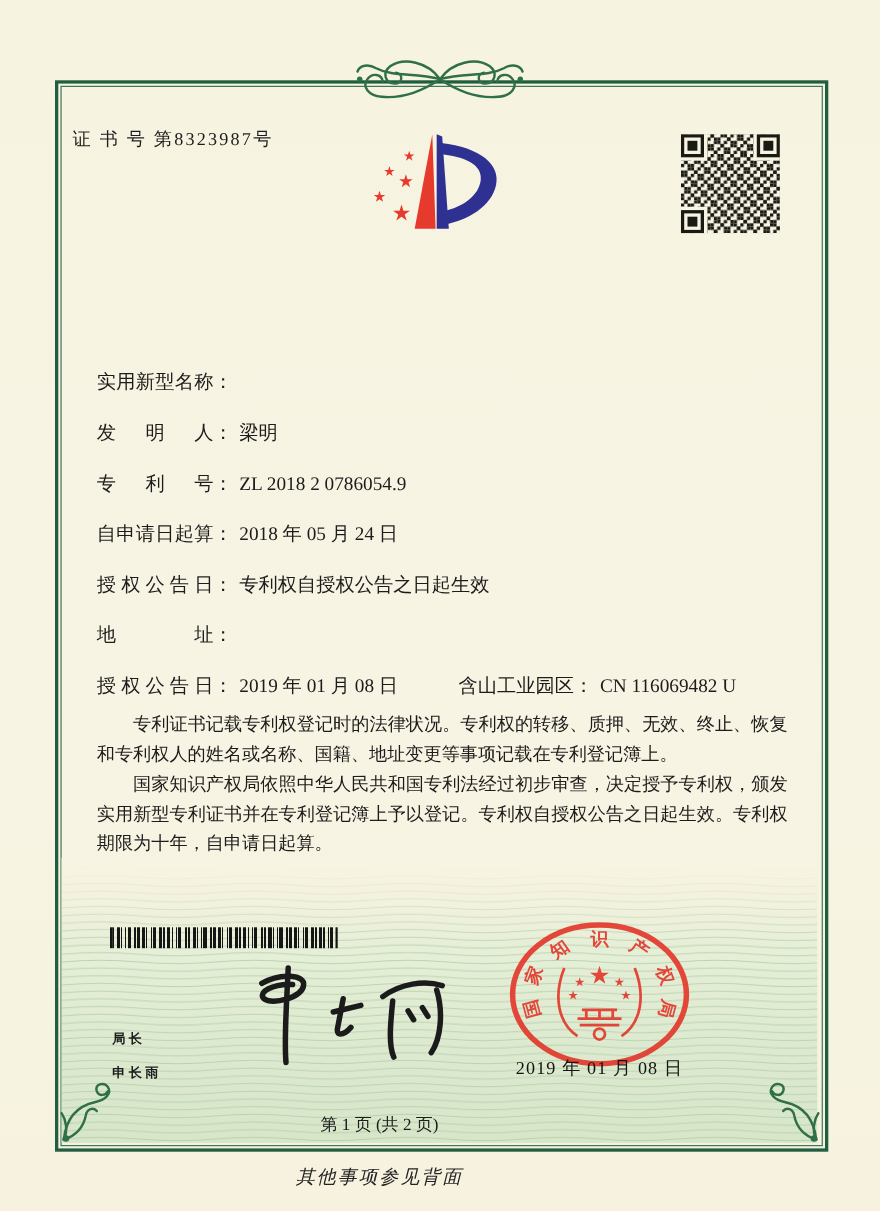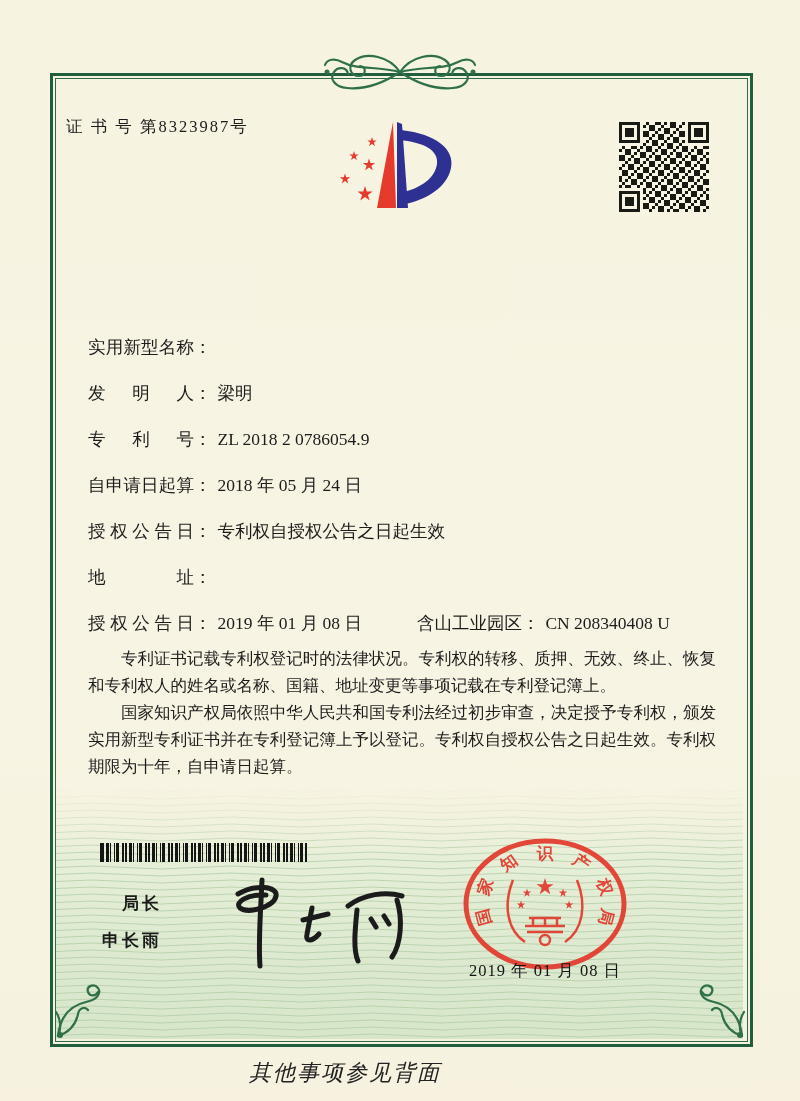--- a/index.html
+++ b/index.html
@@ -34,30 +34,30 @@
   .body-text p{margin:0;text-indent:2em;}
   .barcode{position:absolute;left:100px;top:843px;width:203px;height:19px;
     border-left:2px solid #151515;border-right:2px solid #151515;
     background:repeating-linear-gradient(90deg,
       #151515 0 2px,rgba(0,0,0,0) 2px 4px,
       #151515 4px 7px,rgba(0,0,0,0) 7px 8px,
       #151515 8px 9px,rgba(0,0,0,0) 9px 12px,
       #151515 12px 13px,rgba(0,0,0,0) 13px 14px,
       #151515 14px 17px,rgba(0,0,0,0) 17px 20px,
       #151515 20px 22px,rgba(0,0,0,0) 22px 23px);}
-  .officer{position:absolute;left:102px;top:892px;font-family:"Liberation Sans","DejaVu Sans",sans-serif;
-    font-weight:bold;font-size:17px;color:#1b1b1b;text-align:right;}
+  .officer{position:absolute;left:102px;top:936px;font-family:"Liberation Sans","DejaVu Sans",sans-serif;
+    font-weight:bold;font-size:12px;color:#1b1b1b;}
   .officer div{margin-bottom:14px;letter-spacing:3px;}
   .signature{position:absolute;left:200px;top:864px;}
   .seal{position:absolute;left:453px;top:828px;}
   .seal-date{position:absolute;left:455px;top:960px;width:180px;text-align:center;
     font-size:16.5px;letter-spacing:1px;color:#141414;}
   .page-num{position:absolute;left:0;top:1012px;width:690px;text-align:center;font-size:15.5px;}
   .back-note{position:absolute;left:0;top:1058px;width:690px;text-align:center;
-    font-size:22px;font-style:italic;letter-spacing:2px;color:#222;}
+    font-size:17px;font-style:italic;letter-spacing:2px;color:#222;}
   .orn-top{position:absolute;left:297px;top:48px;}
   .orn-bl{position:absolute;left:52px;top:980px;}
   .orn-br{position:absolute;left:686px;top:980px;transform:scaleX(-1);}
 </style>
 </head>
 <body>
 
 <div class="page">
 
   <div class="frame-outer">
@@ -189,21 +189,21 @@
     </div>
     <div class="frow dbl">
       <span class="grp">
         <span class="flabel">授权公告日</span>
           <span class="colon">：</span>
           <span class="fvalue">2019 年 01 月 08 日</span>
       </span>
       <span class="grp">
         <span class="flabel nat">含山工业园区</span>
           <span class="colon">：</span>
-          <span class="fvalue">CN 208340408 U</span>
+          <span class="fvalue">CN 116069482 U</span>
       </span>
     </div>
   </div>
 
   <div class="body-text">
     <p>专利证书记载专利权登记时的法律状况。专利权的转移、质押、无效、终止、恢复和专利权人的姓名或名称、国籍、地址变更等事项记载在专利登记簿上。</p>
     <p>国家知识产权局依照中华人民共和国专利法经过初步审查，决定授予专利权，颁发实用新型专利证书并在专利登记簿上予以登记。专利权自授权公告之日起生效。专利权期限为十年，自申请日起算。</p>
   </div>
 
   <div class="barcode"></div>
@@ -256,15 +256,16 @@
           <path d="M74,104 L110,104"></path>
           <path d="M60,52 C50,77 54,102 72,114"></path>
           <path d="M124,52 C134,77 130,102 112,114"></path>
           <circle cx="92" cy="112" r="5"></circle>
         </g>
       </g>
     </g>
   </svg>
   <div class="seal-date">2019 年 01 月 08 日</div>
 
+  <div class="page-num">第 1 页 (共 2 页)</div>
   <div class="back-note">其他事项参见背面</div>
 
 </div>
 
 </body></html>

